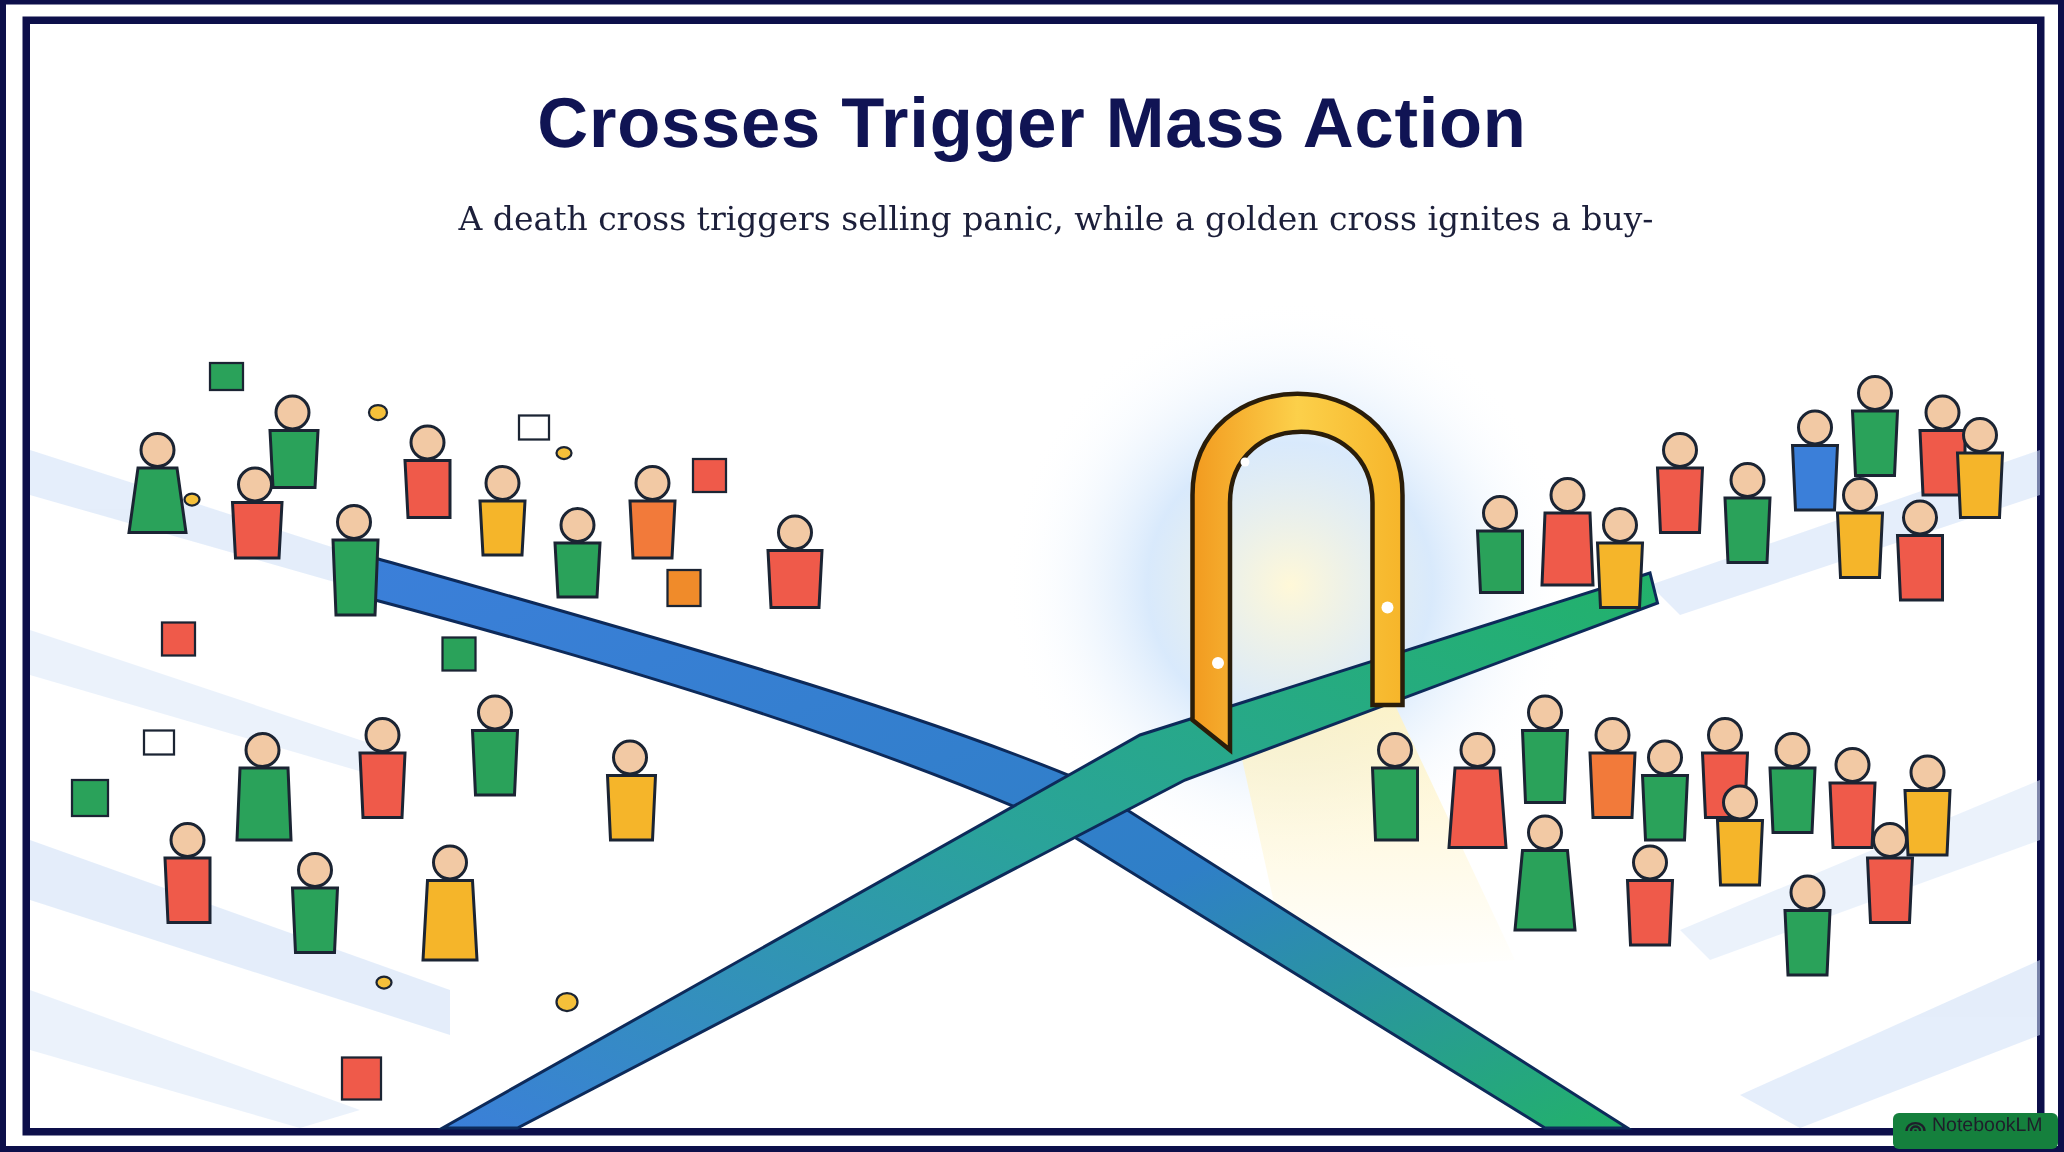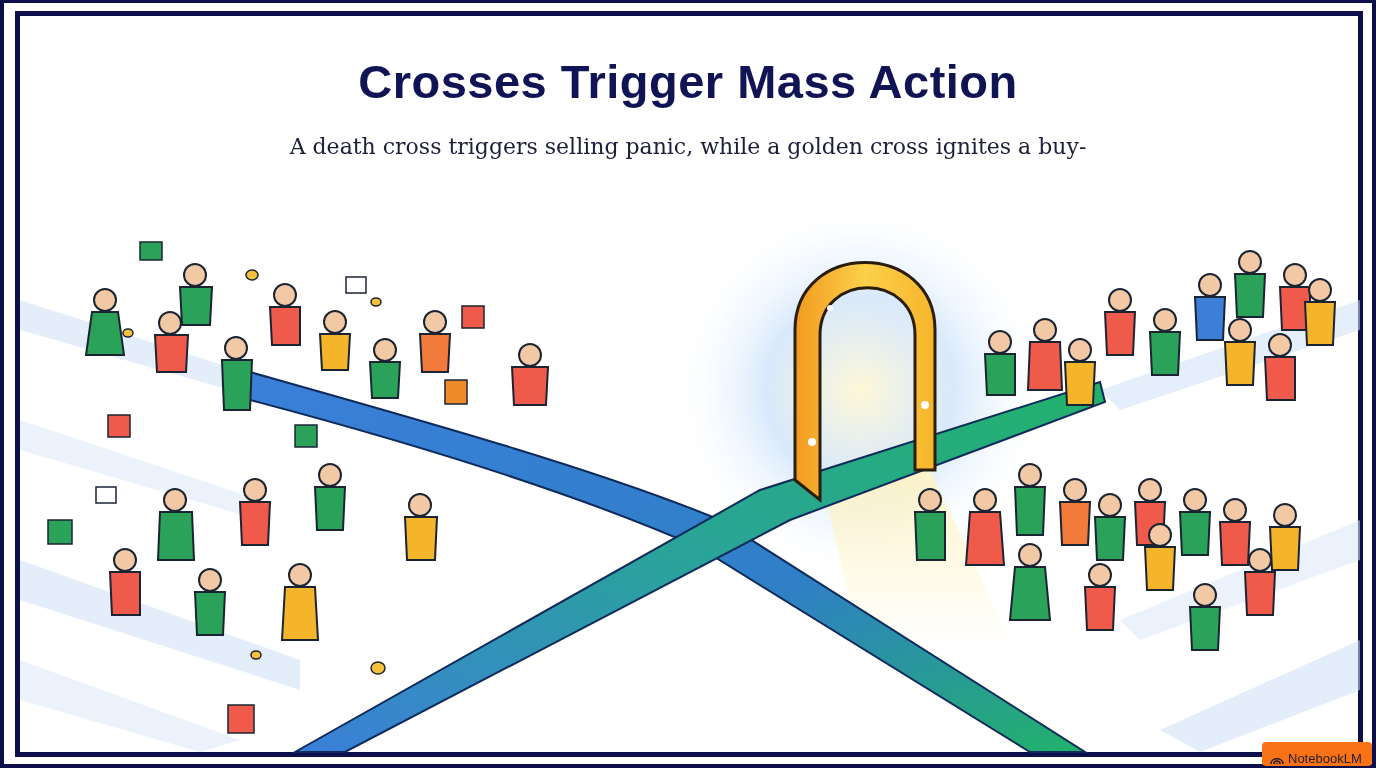--- a/index.html
+++ b/index.html
@@ -1,22 +1,22 @@
 <!DOCTYPE html>
 <html><head>
 <meta charset="utf-8">
 <style>
   html,body{margin:0;padding:0;}
   body{width:1376px;height:768px;position:relative;overflow:hidden;background:#ffffff;font-family:"DejaVu Sans",sans-serif;}
   .outer-frame{position:absolute;left:0;top:0;width:1376px;height:768px;box-sizing:border-box;border:4px solid #0d0f4a;border-top-width:3px;}
   .inner-frame{position:absolute;left:15px;top:11px;width:1348px;height:746px;box-sizing:border-box;border:5px solid #0d0f4a;background:#fff;overflow:hidden;}
   .title{position:absolute;left:0;top:54px;width:1376px;text-align:center;font-family:"Liberation Sans",sans-serif;font-weight:700;font-size:47px;color:#101454;letter-spacing:0.5px;margin:0;}
-  .subtitle{position:absolute;left:240px;top:131px;width:896px;text-align:center;font-family:"DejaVu Serif",serif;font-size:22px;line-height:32px;color:#1c1f3a;margin:0;}
+  .subtitle{position:absolute;left:256px;top:131px;width:896px;text-align:center;font-family:"DejaVu Serif",serif;font-size:22px;line-height:32px;color:#1c1f3a;margin:0;}
   .illustration{position:absolute;left:0;top:0;width:1376px;height:768px;}
-  .badge{position:absolute;left:1262px;top:742px;width:110px;height:24px;background:#f97316;border-radius:4px;display:flex;align-items:flex-end;gap:4px;padding-left:8px;box-sizing:border-box;font-family:"Liberation Sans",sans-serif;font-size:13px;color:#1e1e2a;}
+  .badge{position:absolute;left:1262px;top:742px;width:110px;height:24px;background:#15803d;border-radius:4px;display:flex;align-items:flex-start;gap:4px;padding-left:8px;box-sizing:border-box;font-family:"Liberation Sans",sans-serif;font-size:13px;color:#1e1e2a;}
   .badge svg{width:14px;height:14px;}
 </style>
 </head>
 <body>
 
 <div class="outer-frame"></div>
 <div class="inner-frame"></div>
 
 <svg class="illustration" viewBox="0 0 1376 768" xmlns="http://www.w3.org/2000/svg">
   <defs>

